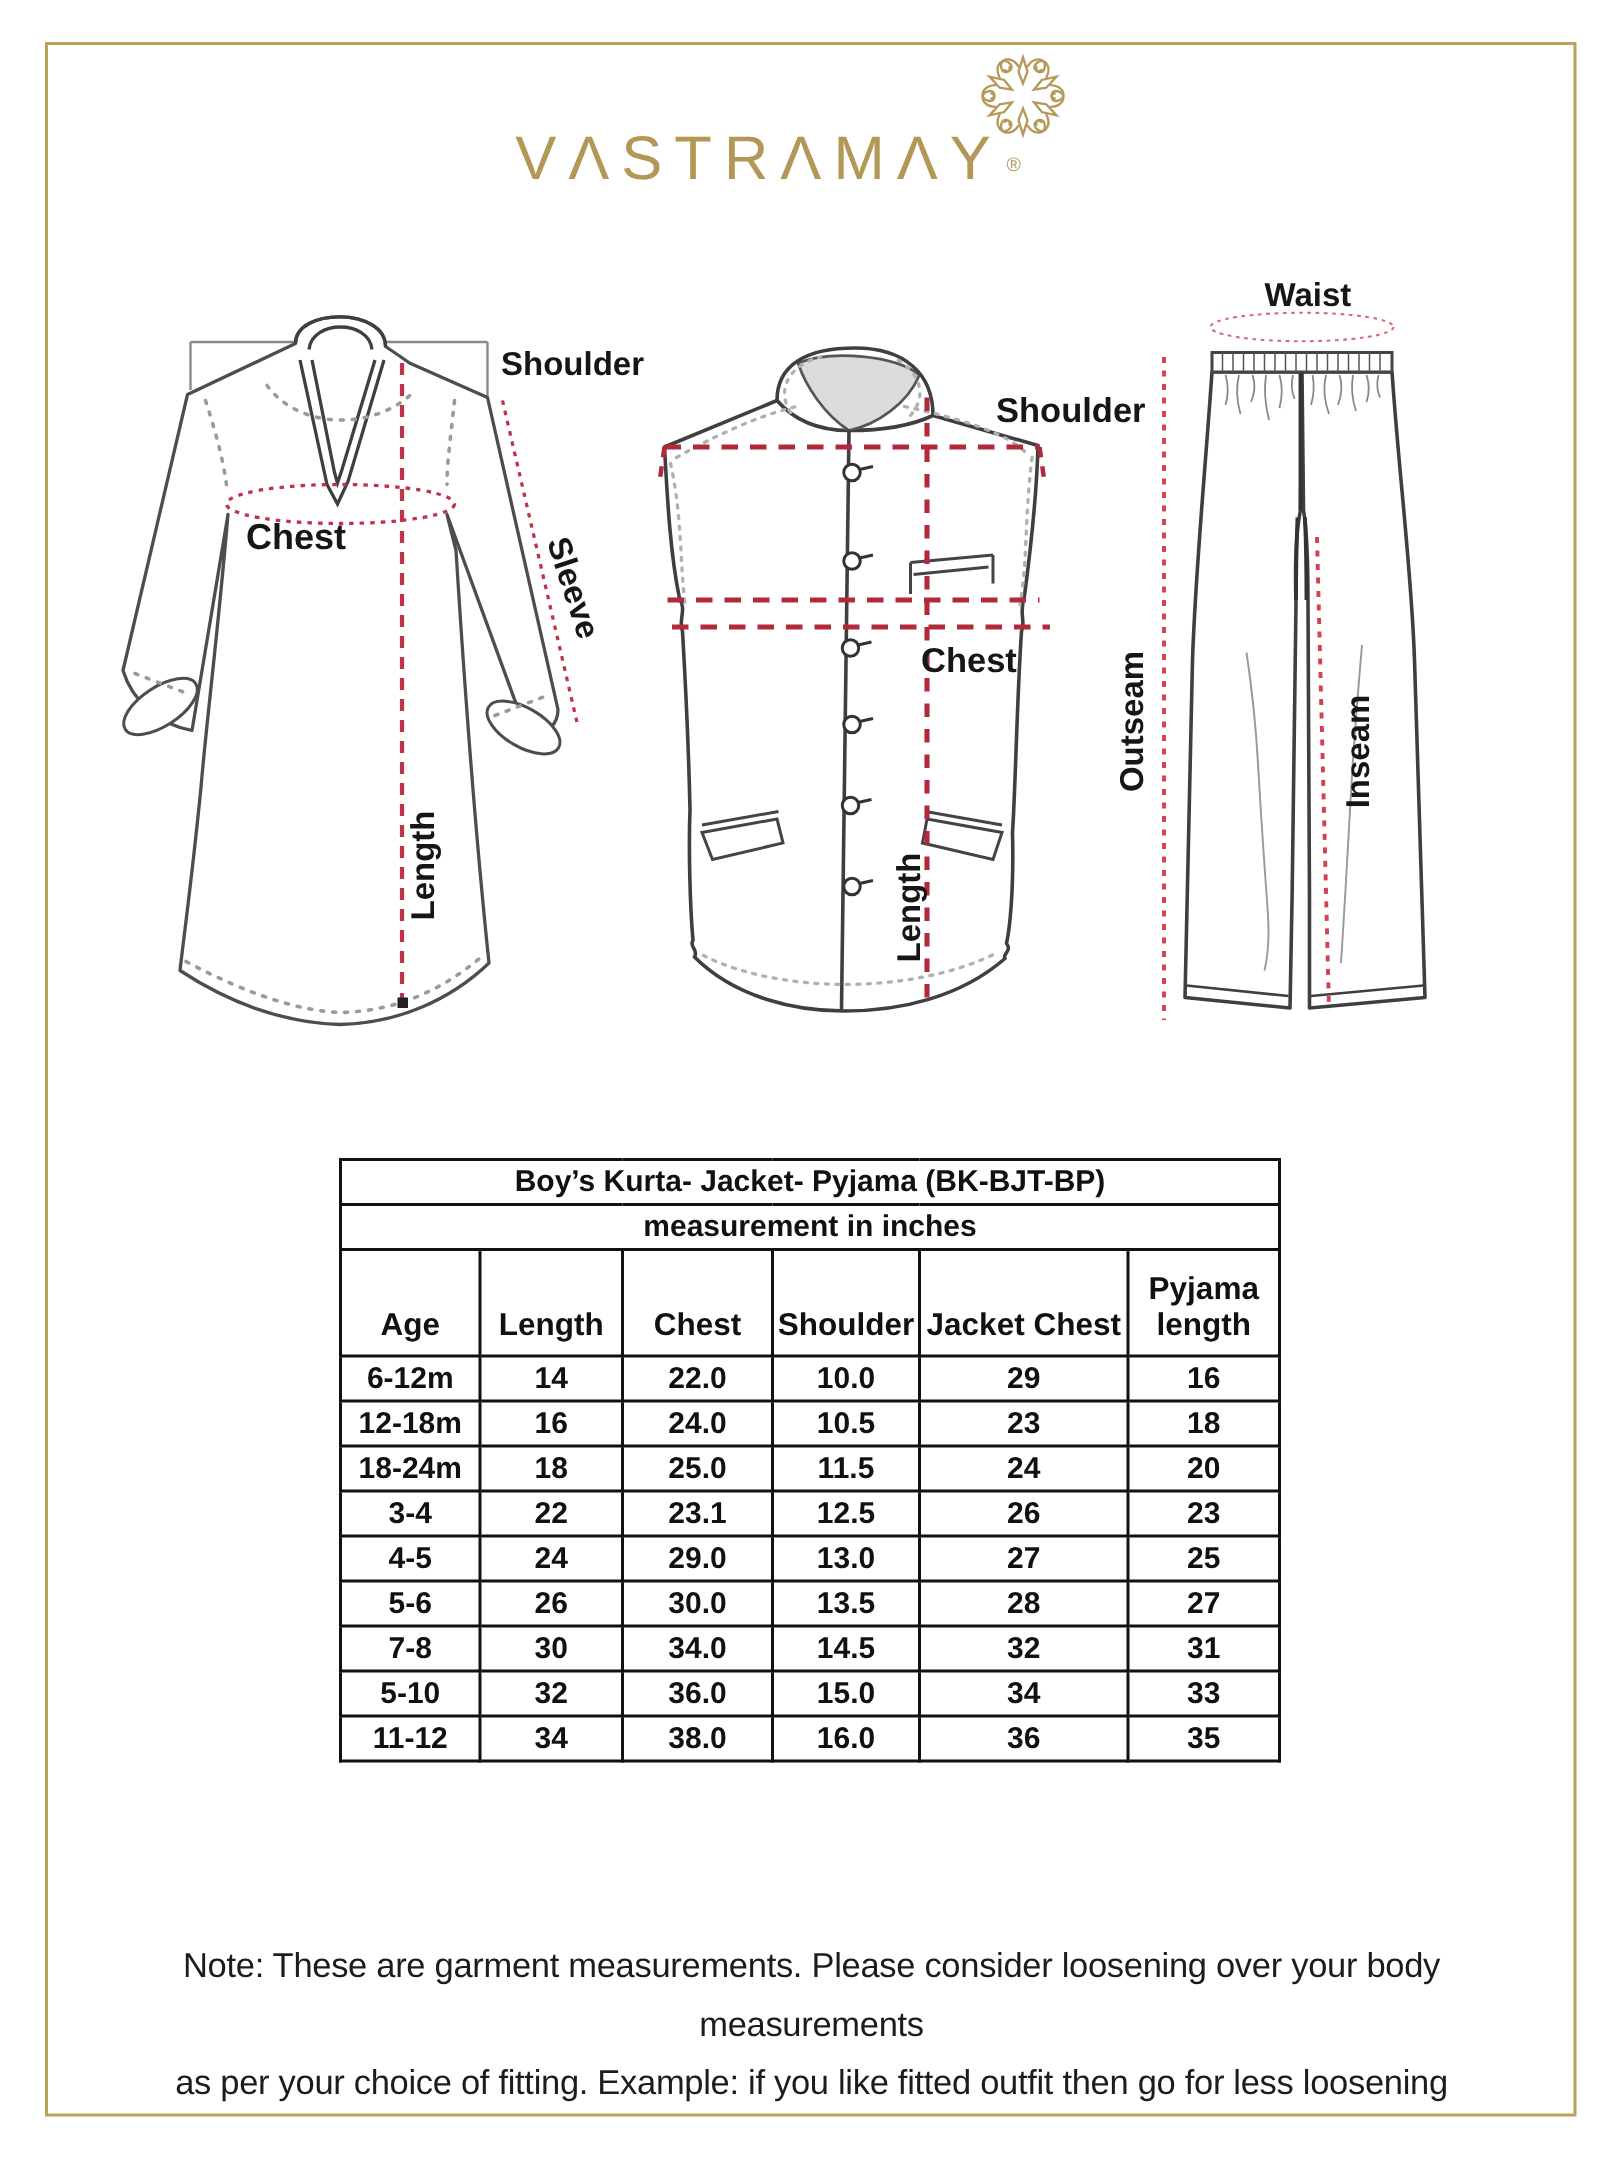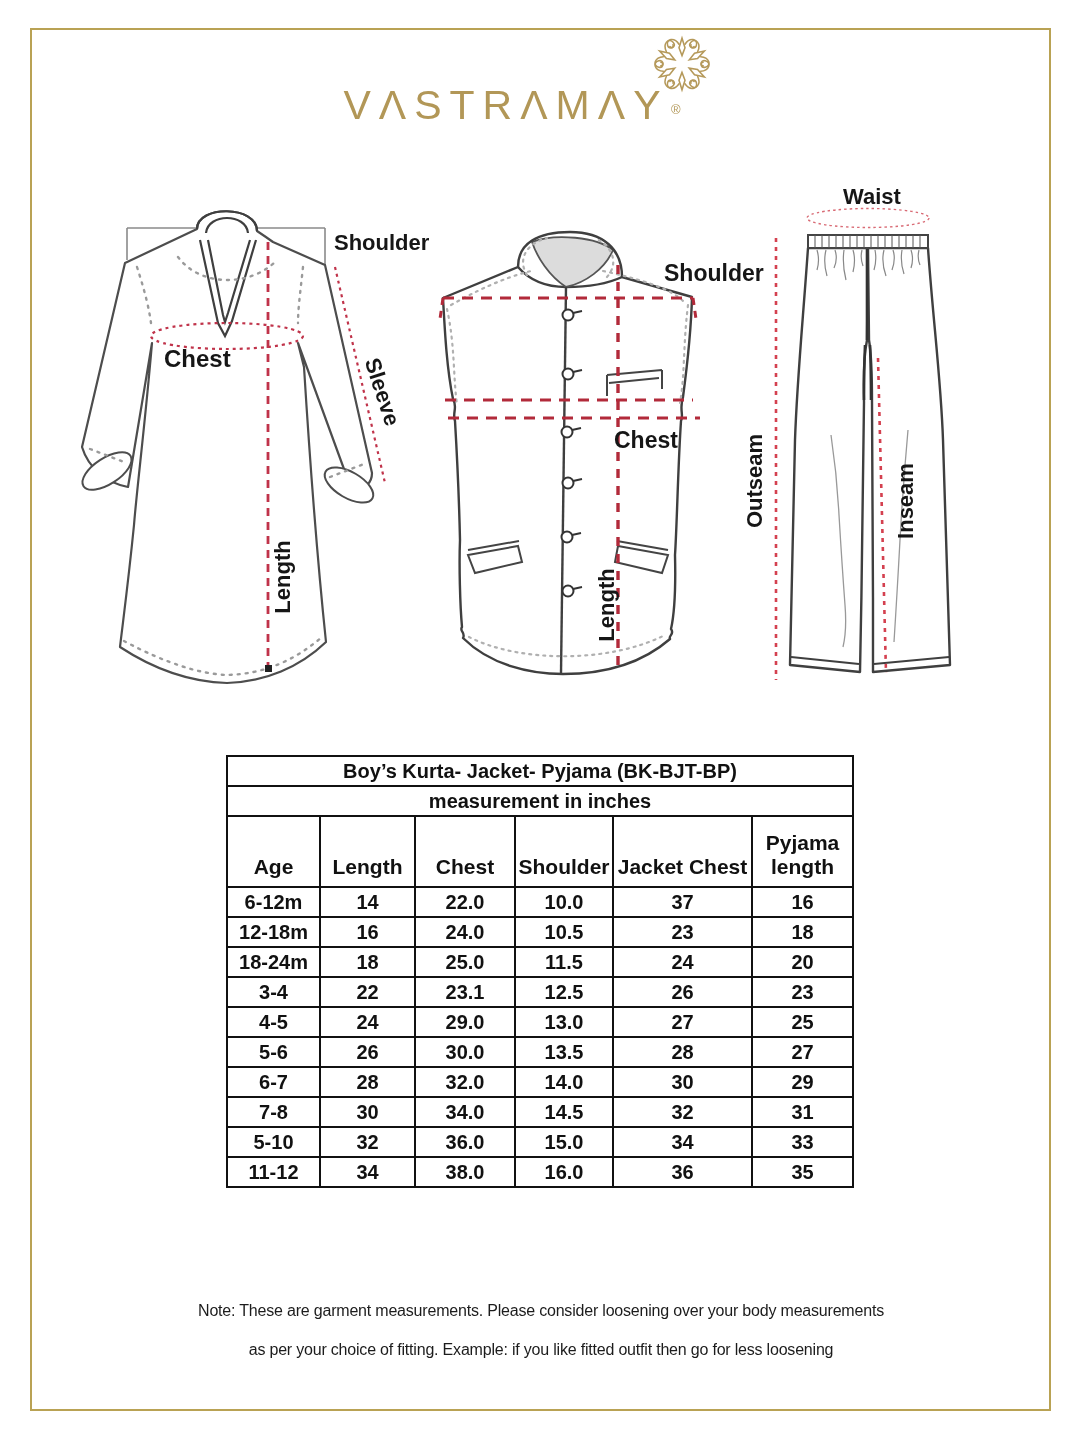--- a/index.html
+++ b/index.html
@@ -21,38 +21,38 @@
   }
   .brand-icon{position:absolute;left:649px;top:34px;}
   
   .diag-label{
     position:absolute;font-weight:bold;font-size:22px;color:#161616;white-space:nowrap;
   }
   .rot-ccw{transform:rotate(-90deg);transform-origin:center;}
   .rot-sleeve{transform:rotate(72deg);transform-origin:center;}
   svg.diagram{position:absolute;}
   
-  .size-table-wrap{position:absolute;left:226px;top:755px;}
+  .size-table-wrap{position:absolute;left:226px;top:772px;}
   table.size-table{
     border-collapse:collapse;table-layout:fixed;width:626px;background:#fff;
     font-weight:bold;color:#111;
   }
   table.size-table td,table.size-table th{
     border:2px solid #111;text-align:center;padding:0;line-height:1.15;
   }
   .tt-title{font-size:25px;height:35px;}
   .tt-sub{font-size:16.5px;height:27px;}
   table.size-table th{font-size:21px;height:62px;vertical-align:bottom;padding-bottom:7px;text-align:center;}
   table.size-table td{font-size:20px;height:28px;}
   col.c-age{width:93px;}col.c-len{width:95px;}col.c-chest{width:100px;}
   col.c-sh{width:98px;}col.c-jc{width:139px;}col.c-pl{width:101px;}
   
   .note{
     position:absolute;left:45px;top:1291px;width:992px;text-align:center;
-    font-size:16px;line-height:39px;color:#1c1c1c;letter-spacing:-0.2px;
+    font-size:23px;line-height:39px;color:#1c1c1c;letter-spacing:-0.2px;
   }
 </style>
 </head>
 <body>
 
 <div class="gold-border"></div>
 
 <svg class="brand-icon" width="66" height="60" viewBox="-50 -50 100 100">
   <defs>
     <g id="motif" fill="none" stroke="#b5995a" stroke-width="2.6" stroke-linecap="round">
@@ -252,21 +252,21 @@
         <th>Shoulder</th>
         <th>Jacket Chest</th>
         <th>Pyjama length</th>
       </tr>
 
     <tr>
           <td>6-12m</td>
           <td>14</td>
           <td>22.0</td>
           <td>10.0</td>
-          <td>37</td>
+          <td>29</td>
           <td>16</td>
         </tr>
         <tr>
           <td>12-18m</td>
           <td>16</td>
           <td>24.0</td>
           <td>10.5</td>
           <td>23</td>
           <td>18</td>
         </tr>
@@ -296,28 +296,20 @@
         </tr>
         <tr>
           <td>5-6</td>
           <td>26</td>
           <td>30.0</td>
           <td>13.5</td>
           <td>28</td>
           <td>27</td>
         </tr>
         <tr>
-          <td>6-7</td>
-          <td>28</td>
-          <td>32.0</td>
-          <td>14.0</td>
-          <td>30</td>
-          <td>29</td>
-        </tr>
-        <tr>
           <td>7-8</td>
           <td>30</td>
           <td>34.0</td>
           <td>14.5</td>
           <td>32</td>
           <td>31</td>
         </tr>
         <tr>
           <td>5-10</td>
           <td>32</td>

